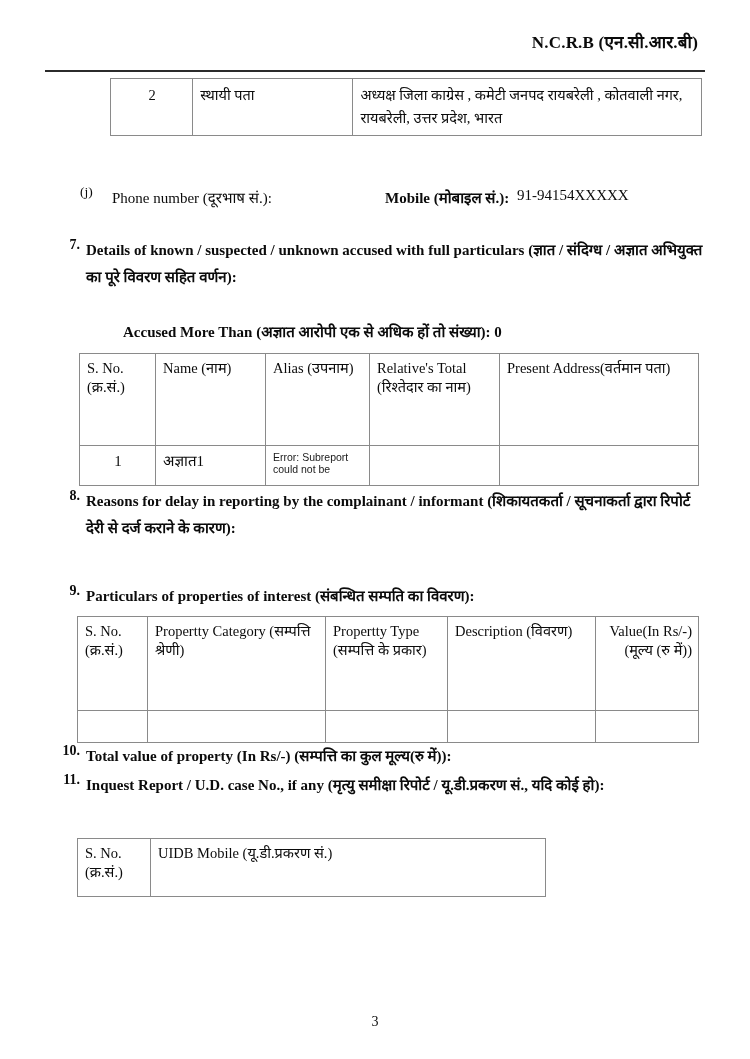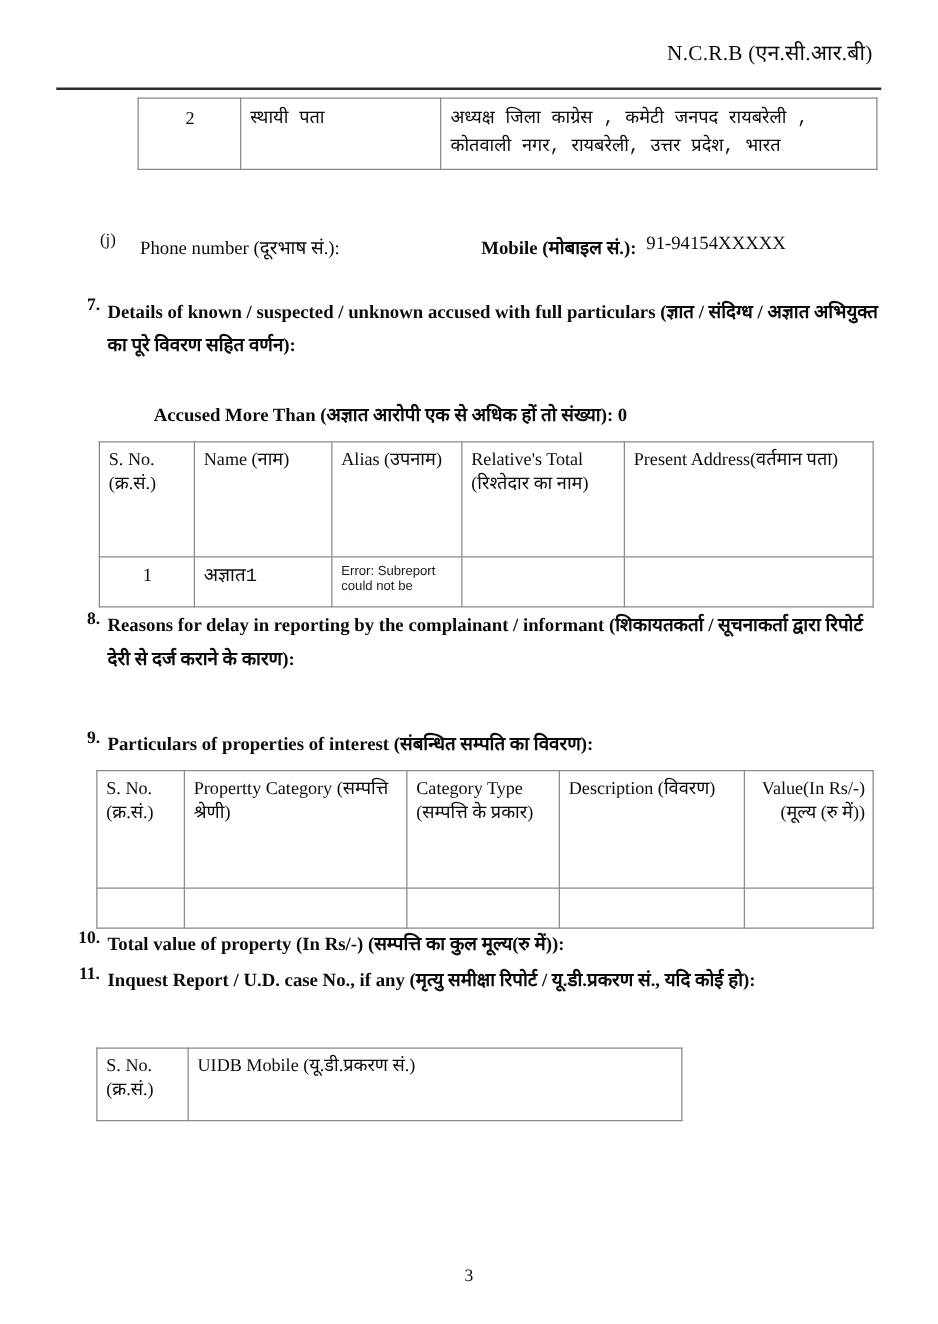--- a/index.html
+++ b/index.html
@@ -22,21 +22,21 @@
 
   
   .doc-header {
     position: absolute;
     left: 0;
     top: 30px;
     width: 750px;
     text-align: right;
     padding-right: 52px;
     box-sizing: border-box;
-    font-weight: normal;
+    font-weight: bold;
     font-size: 17px;
     letter-spacing: 0.2px;
   }
   .header-rule {
     position: absolute;
     left: 45px;
     top: 70px;
     width: 660px;
     height: 2px;
     background: #2b2b2b;
@@ -54,21 +54,21 @@
     font-weight: normal;
     text-align: left;
     overflow: hidden;
   }
   .hdr-cell {
     font-weight: bold;
     font-size: 14.5px;
     line-height: 1.32;
   }
   .hi { 
-    font-family: Liberation Mono, monospace;
+    font-family: Liberation Serif, serif;
     margin-top: 35px;
   }
 
   
   .addr-table {
     position: absolute;
     left: 110px;
     top: 78px;
     width: 592px;
   }
@@ -281,21 +281,21 @@
       <col class="prop-c1">
         <col class="prop-c2">
         <col class="prop-c3">
         <col class="prop-c4">
         <col class="prop-c5">
     </colgroup>
     <thead>
       <tr>
         <th class="hdr-cell">S. No. (क्र.सं.)</th>
         <th class="hdr-cell">Propertty Category (सम्पत्ति श्रेणी)</th>
-        <th class="hdr-cell">Category Type (सम्पत्ति के प्रकार)</th>
+        <th class="hdr-cell">Propertty Type (सम्पत्ति के प्रकार)</th>
         <th class="hdr-cell">Description (विवरण)</th>
         <th class="hdr-cell val-col">Value(In Rs/-) (मूल्य (रु में))</th>
       </tr>
     </thead>
     <tbody>
       <tr>
         <td></td>
         <td></td>
         <td></td>
         <td></td>

